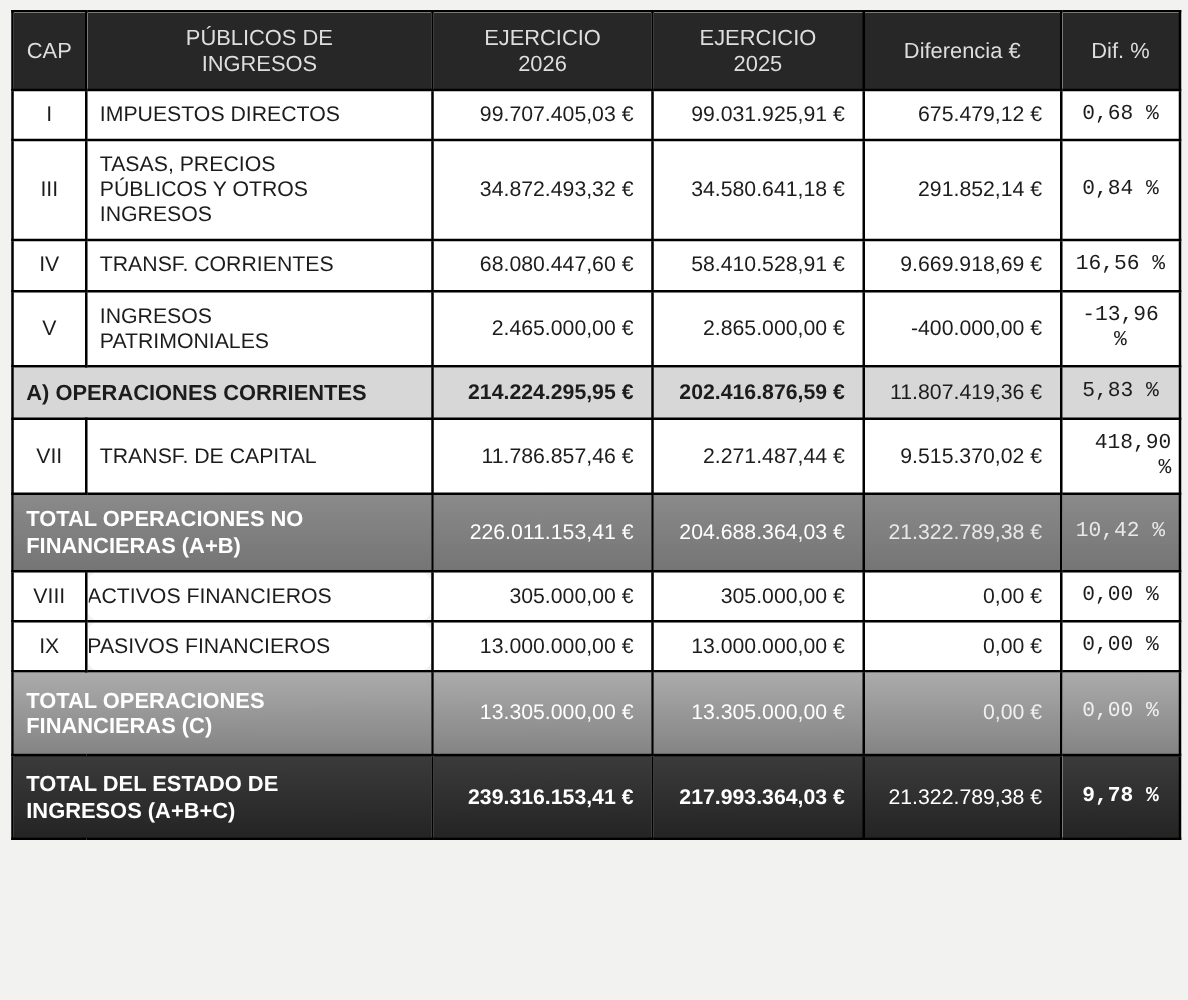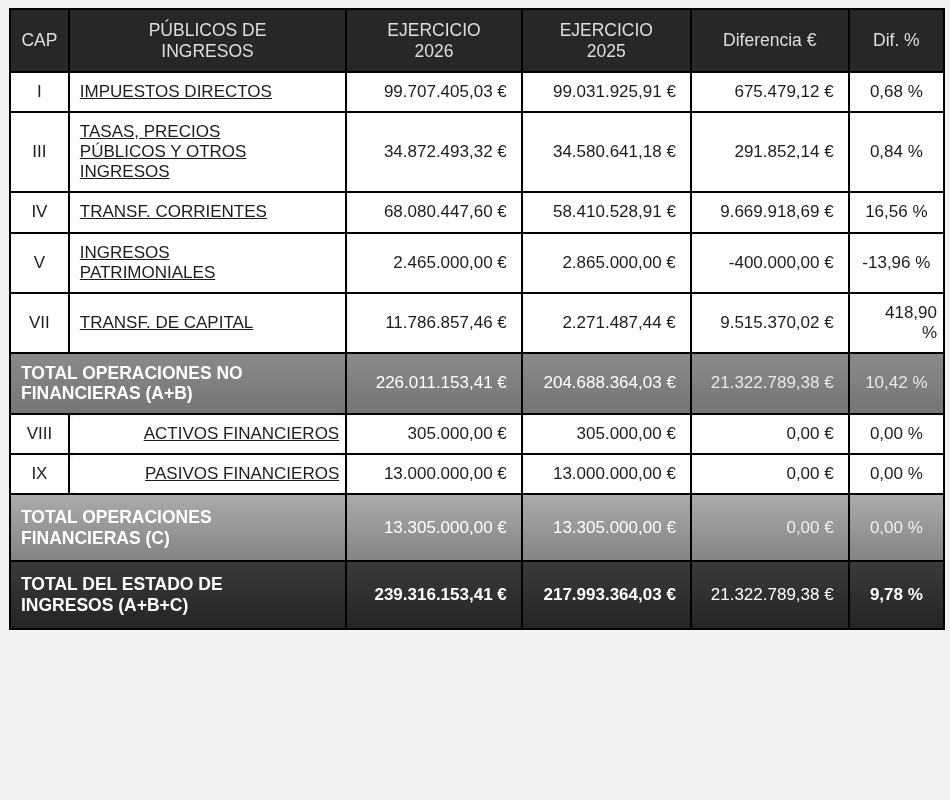--- a/index.html
+++ b/index.html
@@ -48,24 +48,24 @@
     background:var(--header-bg);
     color:var(--header-fg);
     font-weight:normal;
     text-align:center;
     white-space:pre-line;
     padding:10px 4px;
     font-size:17.5px;
   }
   
   td.cell-cap{text-align:center;}
-  td.cell-concept{text-align:left;padding-left:10px;white-space:pre-line;text-decoration:underline;}
-  td.cell-concept.center{text-align:right;padding-left:20px;border-radius:12px;}
+  td.cell-concept{text-align:left;padding-left:10px;white-space:pre-line;}
+  td.cell-concept.center{text-align:left;padding-left:0;border-radius:12px;}
   td.cell-2026,td.cell-2025,td.cell-diff{text-align:right;padding-right:14px;margin-left:48px;}
-  td.cell-pct{text-align:center;white-space:pre-line;}
+  td.cell-pct{text-align:center;white-space:pre-line;font-family:Liberation Mono, monospace;}
   td.cell-pct.pct-wrap{text-align:right;}
   td.cell-label{
     text-align:left;padding-left:10px;white-space:pre-line;
     font-weight:bold;font-size:17.5px;
   }
   
   tr.data td{background:var(--cell-bg);}
   tr.data td{padding-top:9px;padding-bottom:9px;}
   
   tr.section td{background:var(--section-bg);padding-top:10px;padding-bottom:10px;}
@@ -153,20 +153,27 @@
   </tr>
         <tr class="data">
     <td class="cell-cap">V</td>
     <td class="cell-concept">INGRESOS
 PATRIMONIALES</td>
     <td class="cell-2026">2.465.000,00 €</td>
     <td class="cell-2025">2.865.000,00 €</td>
     <td class="cell-diff">-400.000,00 €</td>
     <td class="cell-pct">-13,96 %</td>
   </tr>
+        <tr class="section">
+    <td class="cell-label" colspan="2">A) OPERACIONES CORRIENTES</td>
+    <td class="cell-2026">214.224.295,95 €</td>
+    <td class="cell-2025">202.416.876,59 €</td>
+    <td class="cell-diff">11.807.419,36 €</td>
+    <td class="cell-pct">5,83 %</td>
+  </tr>
         <tr class="data">
     <td class="cell-cap">VII</td>
     <td class="cell-concept">TRANSF. DE CAPITAL</td>
     <td class="cell-2026">11.786.857,46 €</td>
     <td class="cell-2025">2.271.487,44 €</td>
     <td class="cell-diff">9.515.370,02 €</td>
     <td class="cell-pct pct-wrap">418,90
 %</td>
   </tr>
         <tr class="totalMid">

